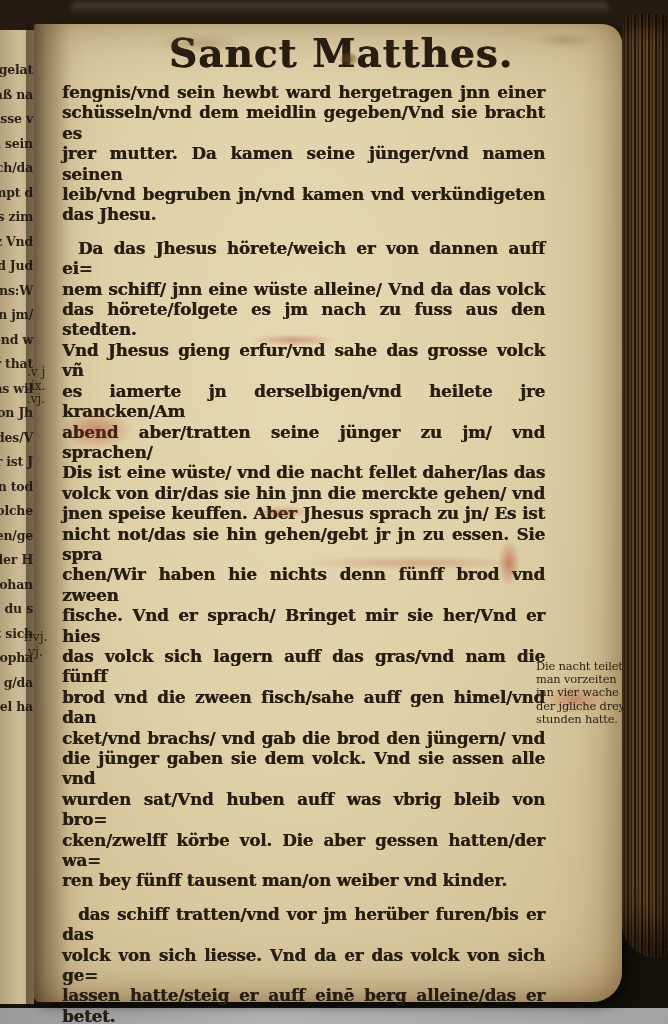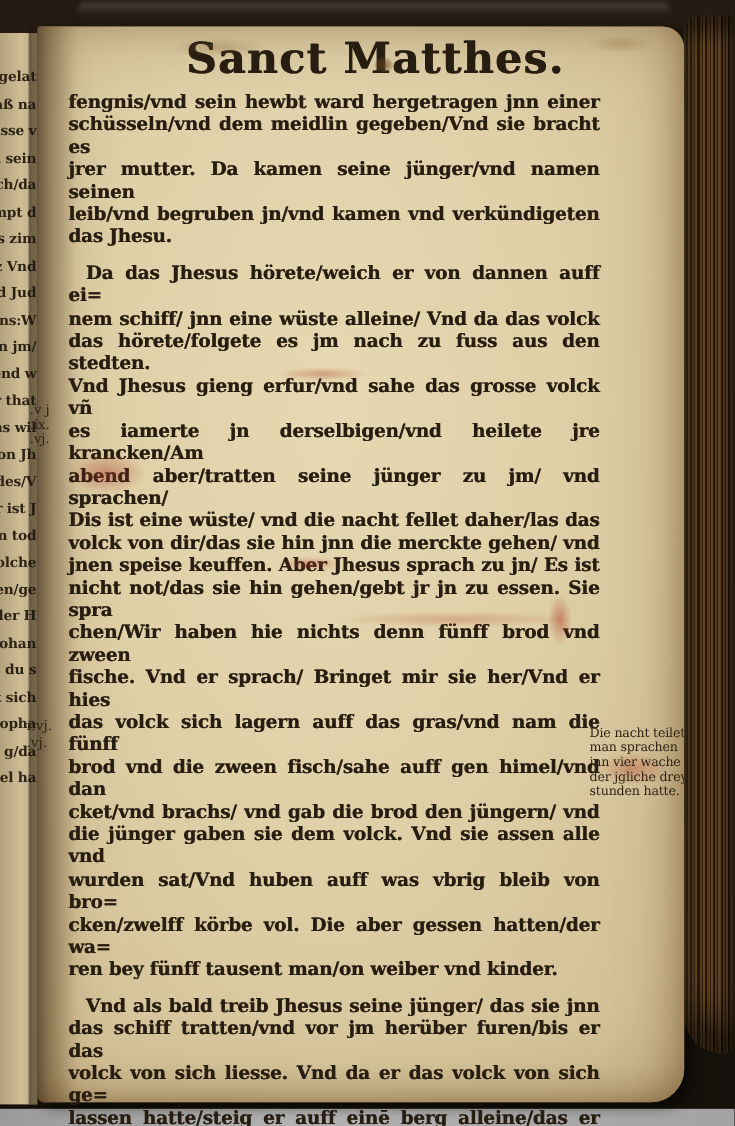--- a/index.html
+++ b/index.html
@@ -32,21 +32,21 @@
   .body-text{padding:0 77px 0 28px;font-size:16.8px;font-weight:700;color:#271d11;
          line-height:20.4px;letter-spacing:-.2px;text-shadow:.4px 0 0 rgba(39,29,17,.85);}
   .para{margin:0;}
   .para.gap-before{margin-top:13px;}
   .para.indent .tline:first-child{text-indent:16px;}
   .tline{text-align:justify;text-align-last:justify;white-space:normal;}
   .tline-last{text-align-last:left;}
   
   .margin-note{position:absolute;font-weight:400;color:#2d2315;z-index:5;}
   .mn-left-1{left:27px;top:366px;font-size:12px;line-height:13.5px;}
-  .mn-left-2{left:24px;top:653px;font-size:12.5px;line-height:14.5px;}
+  .mn-left-2{left:24px;top:630px;font-size:12.5px;line-height:14.5px;}
   .mn-right{left:502px;top:636px;width:88px;font-size:11.5px;line-height:13.2px;
          letter-spacing:-.2px;}
   .mn-right{position:absolute;}
   .note-line{white-space:nowrap;}
   
   .stain,.ink-smudge{position:absolute;pointer-events:none;border-radius:50%;}
   .stain-1{left:306px;top:28px;width:18px;height:14px;
          background:radial-gradient(ellipse,rgba(100,66,25,.75),rgba(120,85,35,.25) 60%,transparent 75%);}
   .stain-2{left:500px;top:8px;width:60px;height:16px;
          background:radial-gradient(ellipse,rgba(140,105,55,.35),transparent 70%);filter:blur(1px);}
@@ -143,30 +143,29 @@
           <div class="tline">fische. Vnd er sprach/ Bringet mir sie her/Vnd er hies</div>
           <div class="tline">das volck sich lagern auff das gras/vnd nam die fünff</div>
           <div class="tline">brod vnd die zween fisch/sahe auff gen himel/vnd dan</div>
           <div class="tline">cket/vnd brachs/ vnd gab die brod den jüngern/ vnd</div>
           <div class="tline">die jünger gaben sie dem volck. Vnd sie assen alle vnd</div>
           <div class="tline">wurden sat/Vnd huben auff was vbrig bleib von bro=</div>
           <div class="tline">cken/zwelff körbe vol. Die aber gessen hatten/der wa=</div>
           <div class="tline tline-last">ren bey fünff tausent man/on weiber vnd kinder.</div>
         </div>
         <div class="para gap-before indent">
-          <div class="tline">Vnd als bald treib Jhesus seine jünger/ das sie jnn</div>
           <div class="tline">das schiff tratten/vnd vor jm herüber furen/bis er das</div>
           <div class="tline">volck von sich liesse. Vnd da er das volck von sich ge=</div>
           <div class="tline tline-last">lassen hatte/steig er auff einē berg alleine/das er betet.</div>
         </div>
       </div>
 
     <div class="margin-note mn-right">
         <div class="note-line">Die nacht teilet</div>
-        <div class="note-line">man sprachen</div>
+        <div class="note-line">man vorzeiten</div>
         <div class="note-line">jnn vier wache</div>
         <div class="note-line">der jgliche drey</div>
         <div class="note-line">stunden hatte.</div>
       </div>
   </div>
 
   <div class="gutter-shadow"></div>
 
   <div class="margin-note mn-left-1">
       <div class="note-line">.v j</div>

